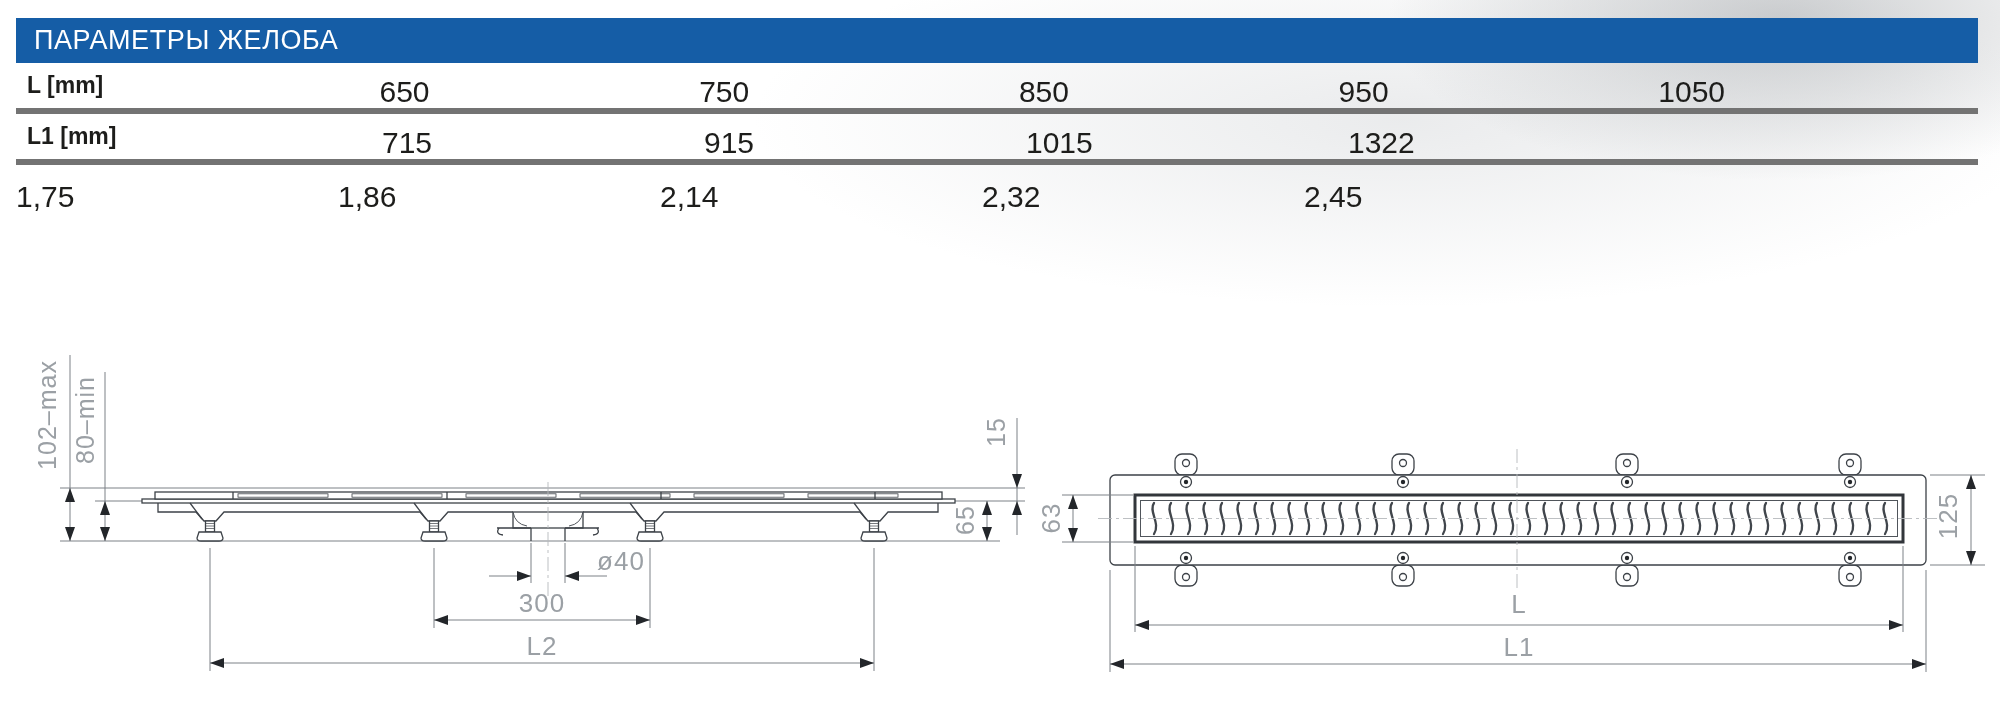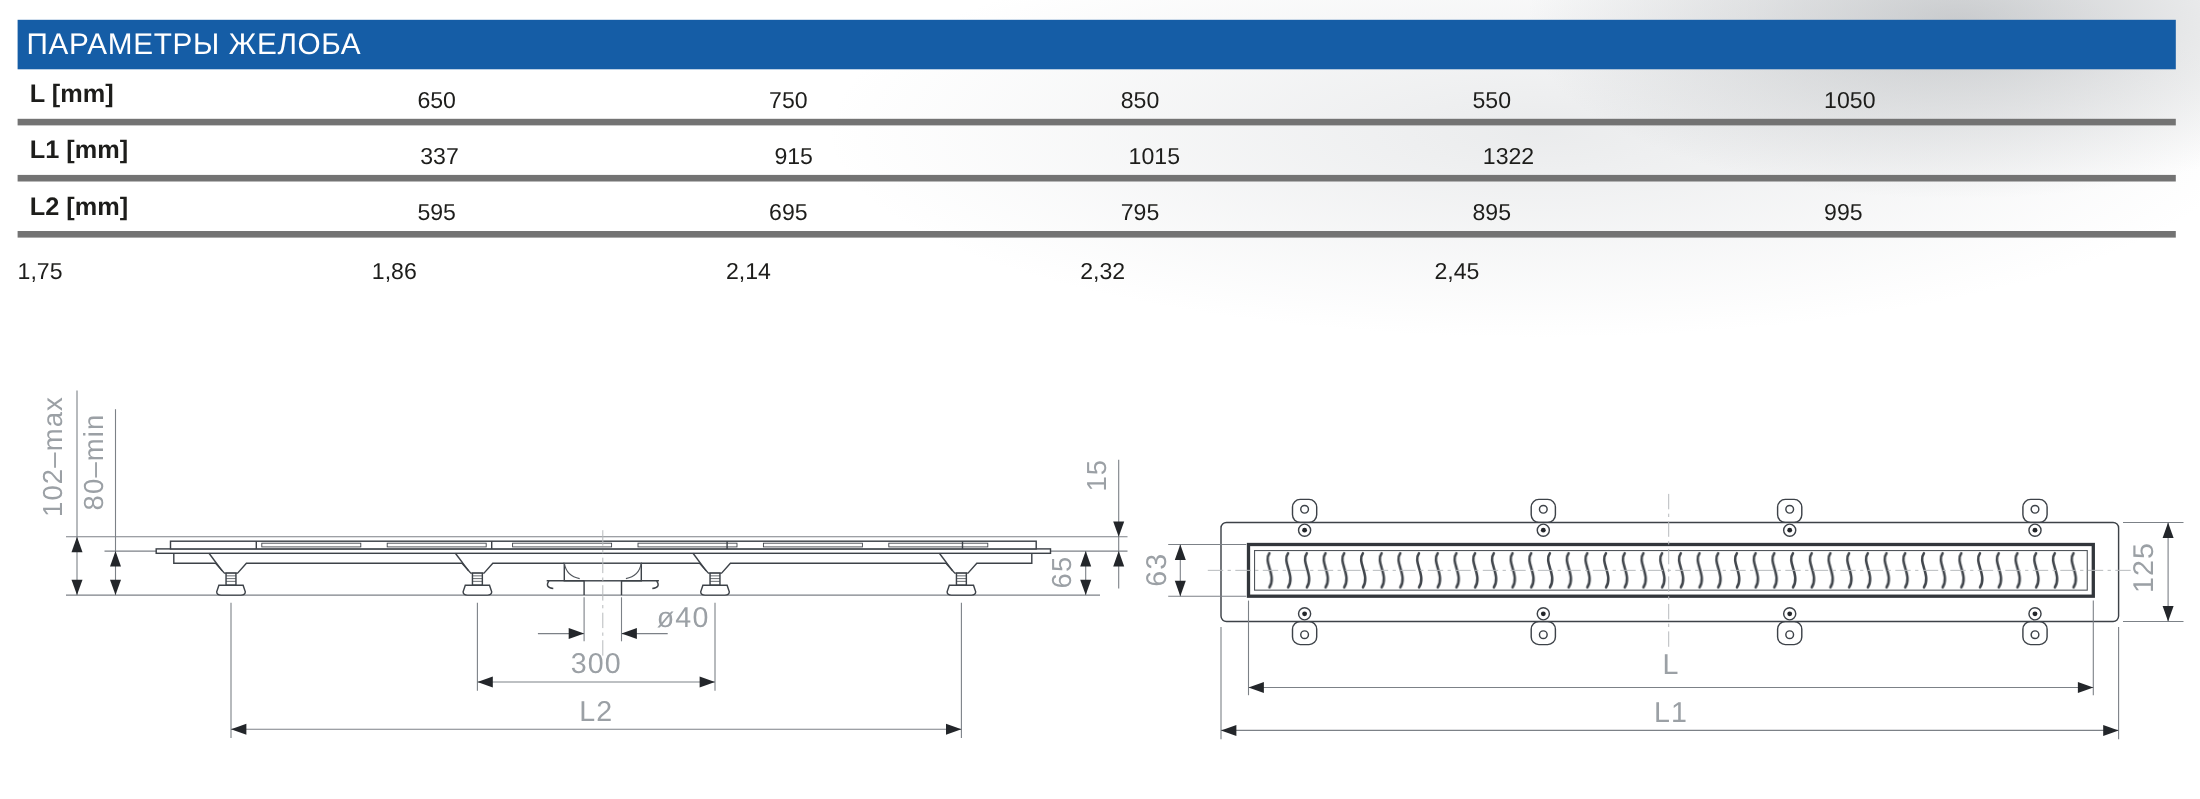--- a/index.html
+++ b/index.html
@@ -5,26 +5,26 @@
   html,body{margin:0;padding:0;background:#fff;}
   #page{position:relative;width:2000px;height:726px;background:#ffffff;overflow:hidden;
         font-family:"Liberation Sans",sans-serif;}
   .sheen{position:absolute;left:0;top:0;width:2000px;height:726px;pointer-events:none;
     background:
       radial-gradient(ellipse 560px 230px at 1780px 20px, rgba(160,164,168,0.55), rgba(160,164,168,0) 70%),
       radial-gradient(ellipse 900px 260px at 1400px 120px, rgba(186,190,194,0.30), rgba(186,190,194,0) 72%);}
   
   .header-bar{position:absolute;left:16px;top:18px;width:1962px;height:45px;background:#155da6;
       display:flex;align-items:center;}
-  .header-bar span{color:#ffffff;font-size:27px;letter-spacing:0.6px;padding-left:8px;font-weight:400;}
+  .header-bar span{color:#ffffff;font-size:27px;letter-spacing:0.6px;padding-left:18px;font-weight:400;}
   .spec-table{position:absolute;left:16px;top:63px;width:1962px;}
   .trow{display:flex;align-items:center;height:51px;box-sizing:border-box;}
   .trow.sep{border-bottom:6px solid #737373;}
   .tlabel{width:366px;padding-left:11px;box-sizing:border-box;font-weight:700;font-size:23px;color:#1d1d1b;}
-  .tval{width:322px;font-size:21px;color:#1d1d1b;margin-top:12px;}
+  .tval{width:322px;font-size:30px;color:#1d1d1b;margin-top:12px;}
   
   svg{position:absolute;left:0;top:0;}
   .obj{stroke:#3d4248;stroke-width:1.3;fill:none;}
   .objf{stroke:#3d4248;stroke-width:1.3;fill:#ffffff;}
   .objthick{stroke:#32363b;stroke-width:3;fill:#ffffff;}
   .inner{stroke:#50555b;stroke-width:1;fill:none;}
   .hatch{stroke:#3d4248;stroke-width:0.7;}
   .dim{stroke:#7c8187;stroke-width:1;fill:none;}
   .ctr{stroke:#b6b9bc;stroke-width:0.9;stroke-dasharray:14 4 3 4;fill:none;}
   .arr{fill:#23262a;stroke:none;}
@@ -40,37 +40,29 @@
   <div class="header-bar">
     <span>ПАРАМЕТРЫ ЖЕЛОБА</span>
   </div>
 
   <div class="spec-table">
     <div class="trow sep">
       <div class="tlabel">L [mm]</div>
       <div class="tval">650</div>
       <div class="tval">750</div>
       <div class="tval">850</div>
-      <div class="tval">550</div>
+      <div class="tval">950</div>
       <div class="tval">1050</div>
     </div>
     <div class="trow sep">
       <div class="tlabel">L1 [mm]</div>
-      <div class="tval">337</div>
+      <div class="tval">715</div>
       <div class="tval">915</div>
       <div class="tval">1015</div>
       <div class="tval">1322</div>
-    </div>
-    <div class="trow sep">
-      <div class="tlabel">L2 [mm]</div>
-      <div class="tval">595</div>
-      <div class="tval">695</div>
-      <div class="tval">795</div>
-      <div class="tval">895</div>
-      <div class="tval">995</div>
     </div>
     <div class="trow">
       <div class="tval">1,75</div>
       <div class="tval">1,86</div>
       <div class="tval">2,14</div>
       <div class="tval">2,32</div>
       <div class="tval">2,45</div>
     </div>
   </div>
 

